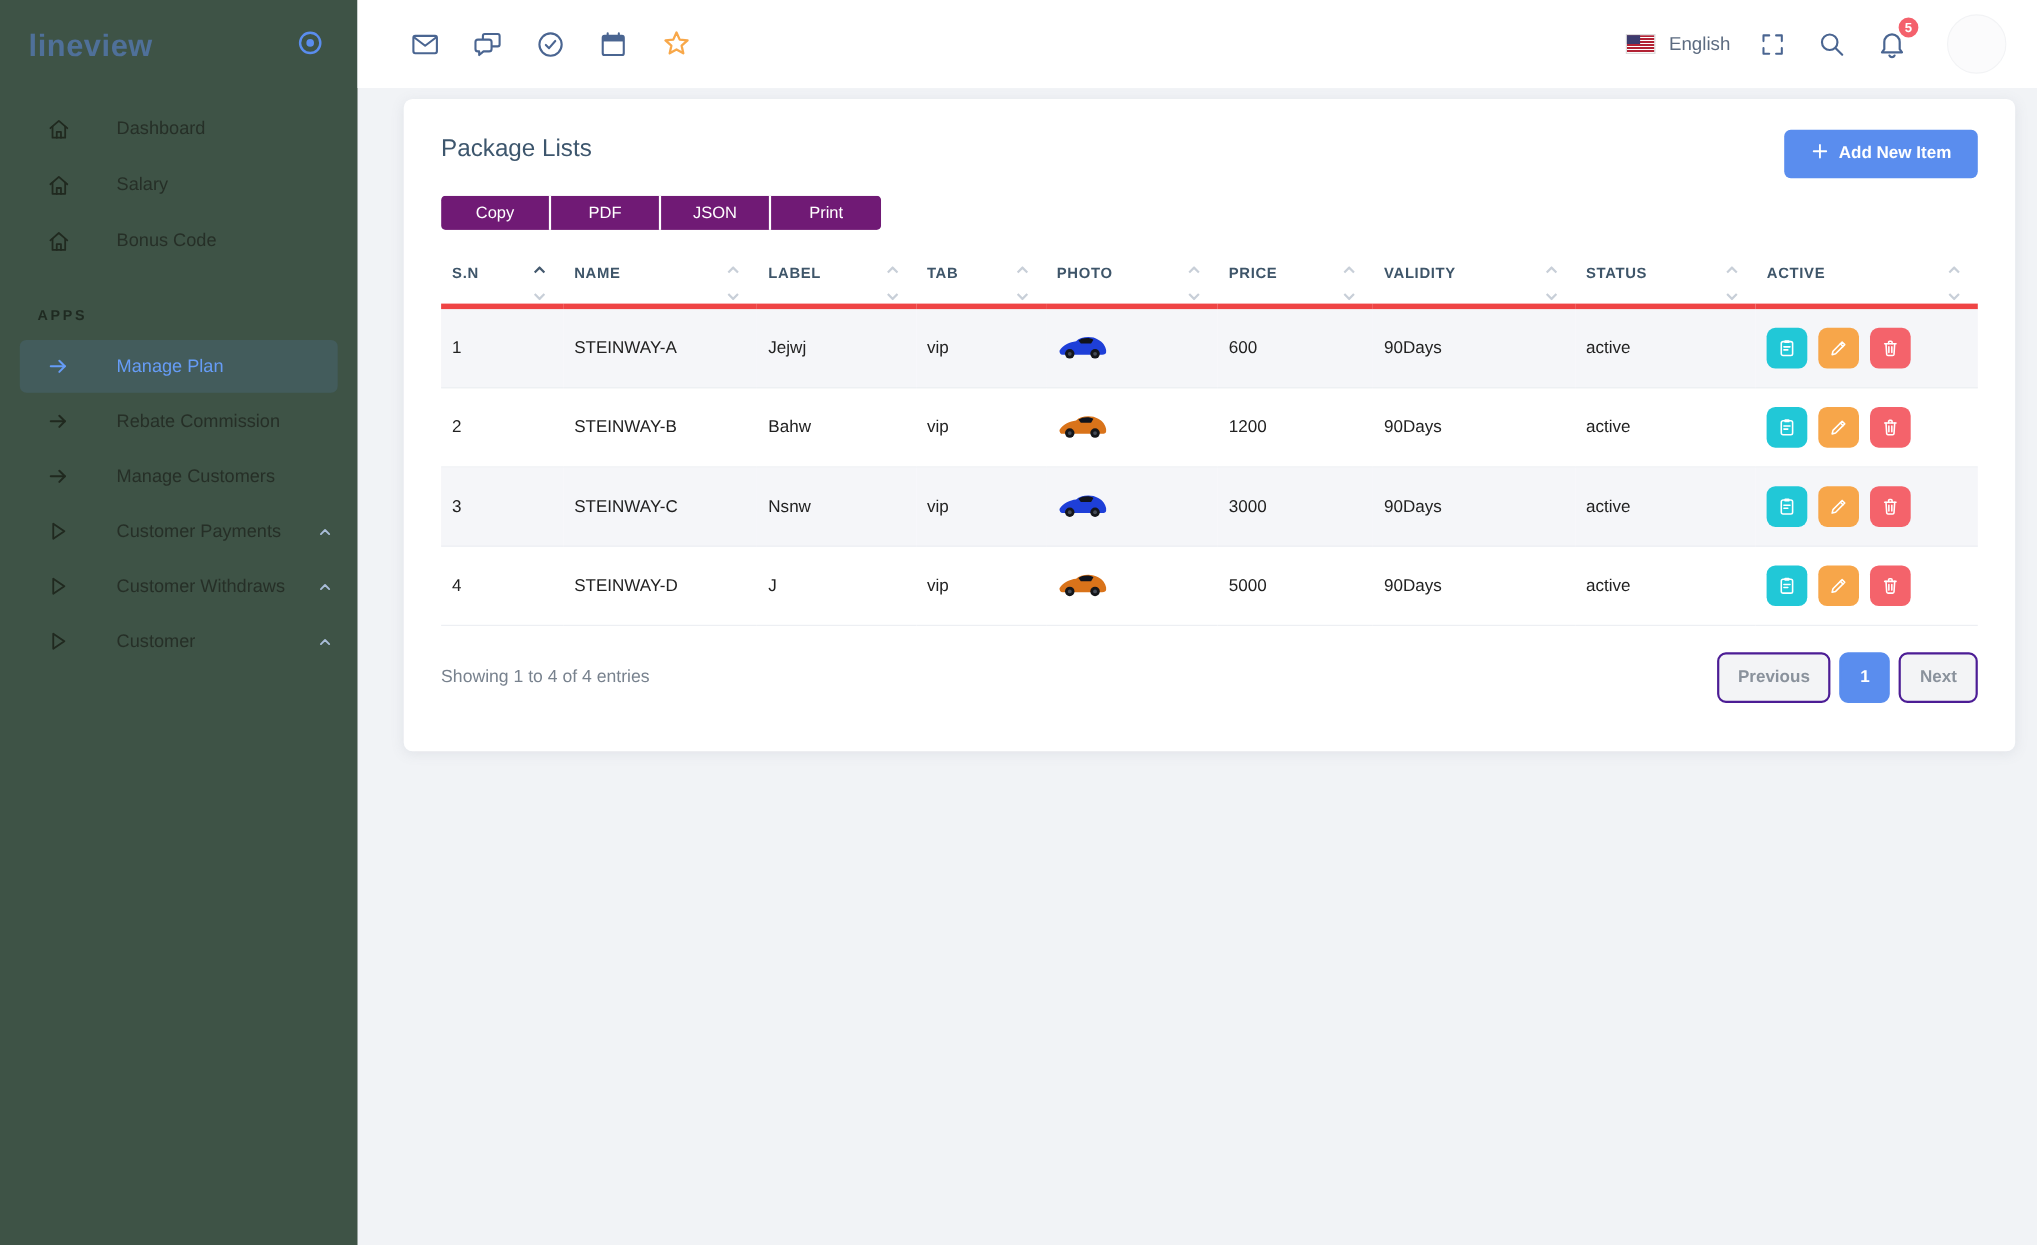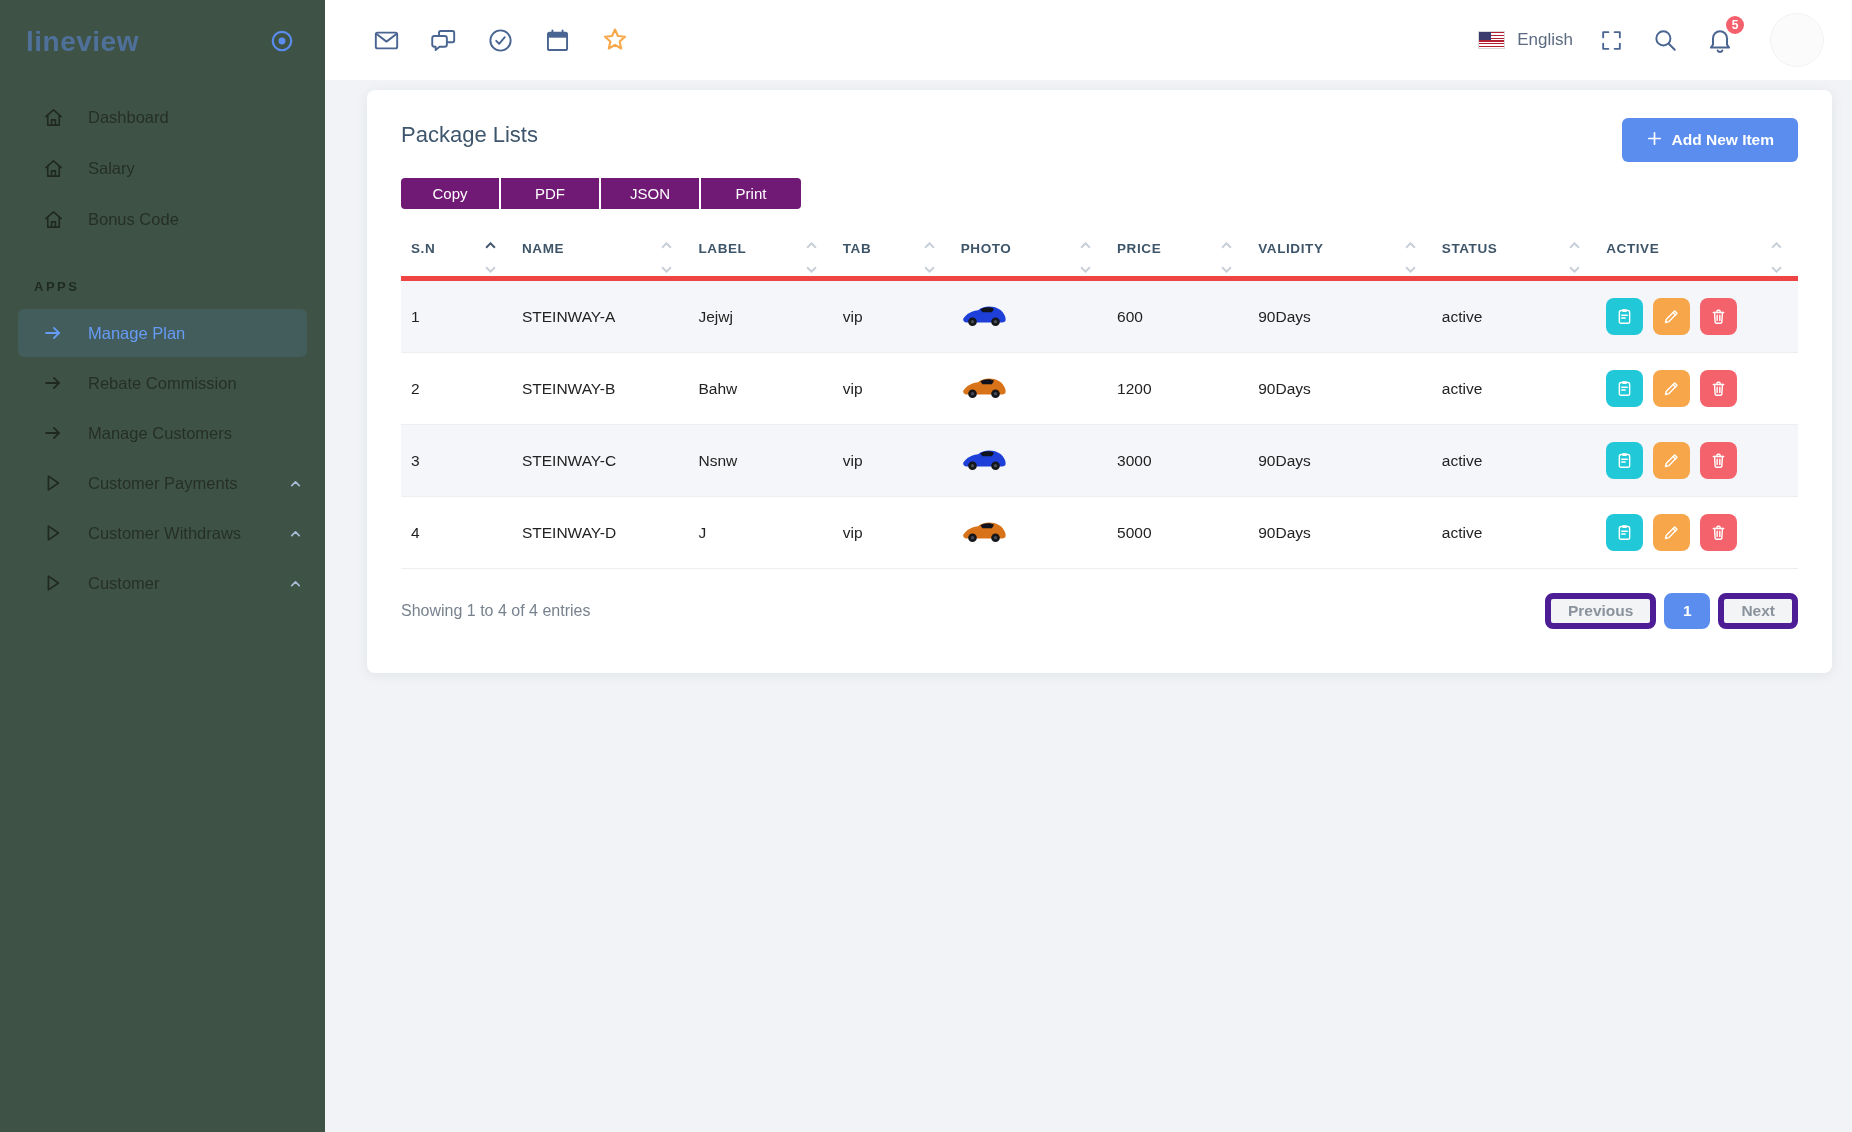--- a/index.html
+++ b/index.html
@@ -8,25 +8,25 @@
     width: 1852px; height: 1132px;
     font-family: "Liberation Sans", sans-serif;
     background: #f1f3f6;
     display: flex;
   }
   
   .sidebar {
     width: 325px; flex-shrink: 0; background: #3e5346;
     display: flex; flex-direction: column;
   }
-  .side-head { display: flex; align-items: center; justify-content: space-between; padding: 26px 30px 34px 26px; }
+  .side-head { display: flex; align-items: flex-start; justify-content: space-between; padding: 26px 30px 34px 26px; }
   .logo { font-size: 28px; font-weight: 600; color: #4f7099; letter-spacing: .5px; }
   .toggle-btn { color: #5a8dee; background: none; border: none; display: flex; cursor: pointer; }
   .side-item {
-    display: flex; align-items: center; gap: 22px;
+    display: flex; align-items: center; gap: 40px;
     padding: 13px 20px 13px 42px; margin: 1px 0;
     color: #262f27; font-size: 16.5px; cursor: pointer; position: relative;
   }
   .side-item .s-icon { display: flex; width: 24px; color: #20291f; }
   .side-item.active {
     background: rgba(99,154,245,0.13); border-radius: 6px;
     margin: 1px 18px; padding: 13px 2px 13px 24px; color: #669cf6;
   }
   .side-item.active .s-icon { color: #669cf6; }
   .section-label { padding: 34px 0 14px 34px; font-size: 13px; font-weight: 700; letter-spacing: 2.5px; color: #1f2a21; }
@@ -92,22 +92,22 @@
   .actions { display: flex; gap: 10px; }
   .act { width: 37px; height: 37px; border-radius: 8px; border: none; color: #fff; display: flex; align-items: center; justify-content: center; cursor: pointer; }
   .act.cyan { background: #21c8d7; }
   .act.orange { background: #f7a64a; }
   .act.red { background: #f4636b; }
   
   .table-footer { display: flex; justify-content: space-between; align-items: center; margin-top: 24px; }
   .info-text { font-size: 16px; color: #78828e; }
   .pagination { display: flex; gap: 8px; }
   .page-btn {
-    height: 36px; min-width: 56px; padding: 0 17px;
-    background: #f3f4f6; border: 6px solid #4c1d95; border-radius: 8px;
+    height: 46px; min-width: 56px; padding: 0 17px;
+    background: #f3f4f6; border: 2px solid #4c1d95; border-radius: 8px;
     color: #8a929c; font-weight: 700; font-size: 15.5px; cursor: pointer;
     font-family: "Liberation Sans", sans-serif;
   }
   .page-btn.current { background: #5a8dee; color: #fff; border-color: #5a8dee; min-width: 46px; padding: 0; }
 </style>
 </head>
 <body>
 
 <aside class="sidebar">
   <div class="side-head">

